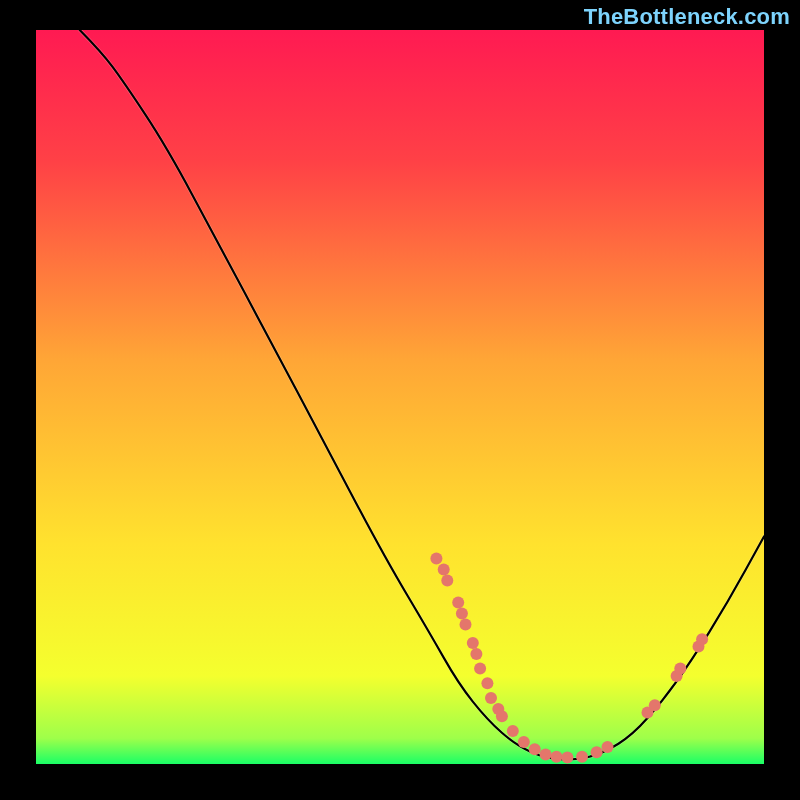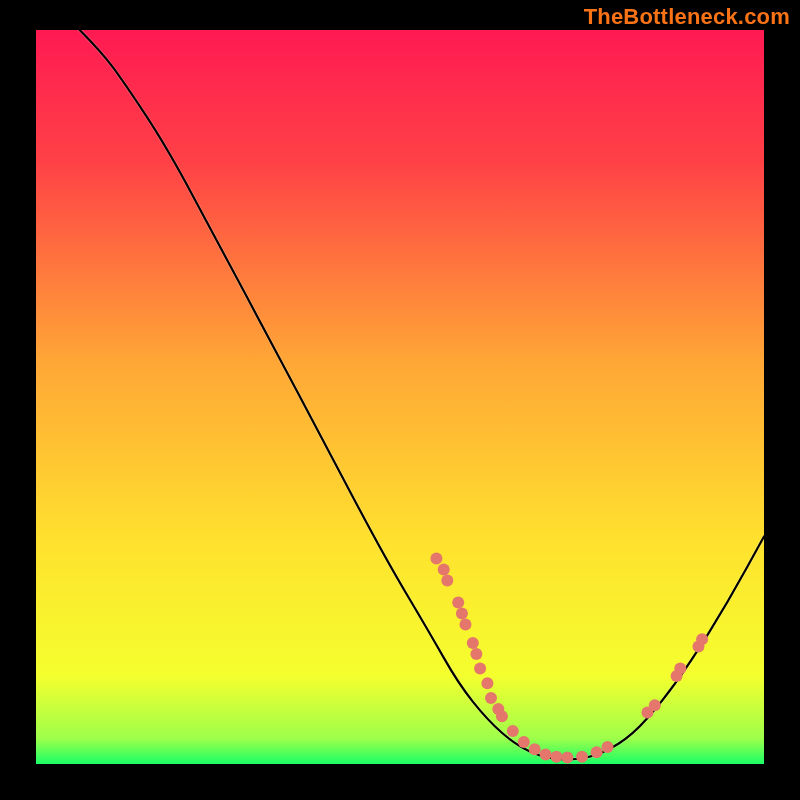--- a/index.html
+++ b/index.html
@@ -14,21 +14,21 @@
   .frame {
     position: relative;
     width: 800px;
     height: 800px;
     background: #000;
   }
   .watermark {
     position: absolute;
     top: 4px;
     right: 10px;
-    color: #f97316;
+    color: #7dd3fc;
     font-size: 22px;
     font-weight: bold;
     z-index: 10;
     letter-spacing: 0.2px;
   }
   .plot-wrap {
     position: absolute;
     left: 36px;
     top: 30px;
     width: 728px;

